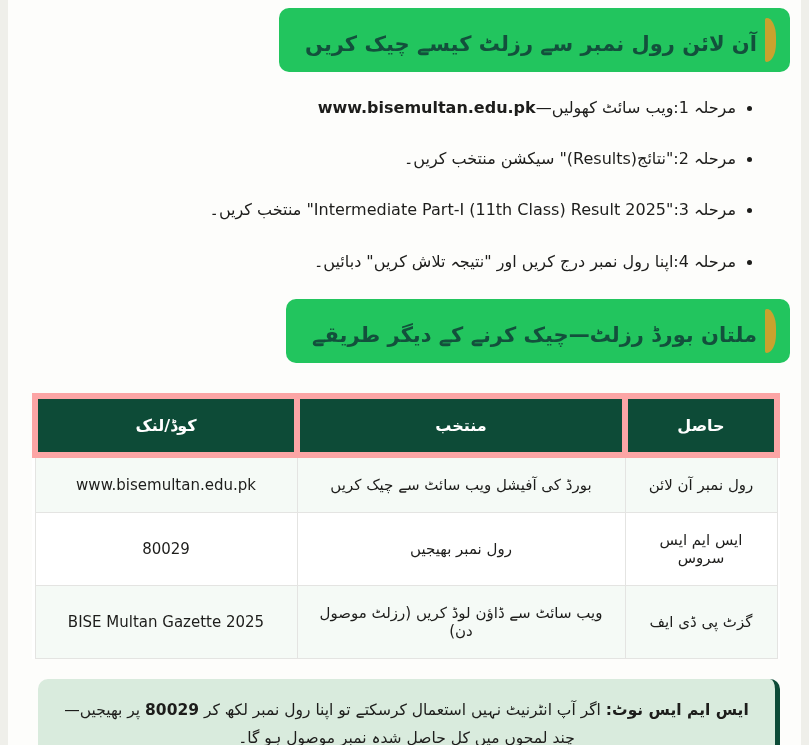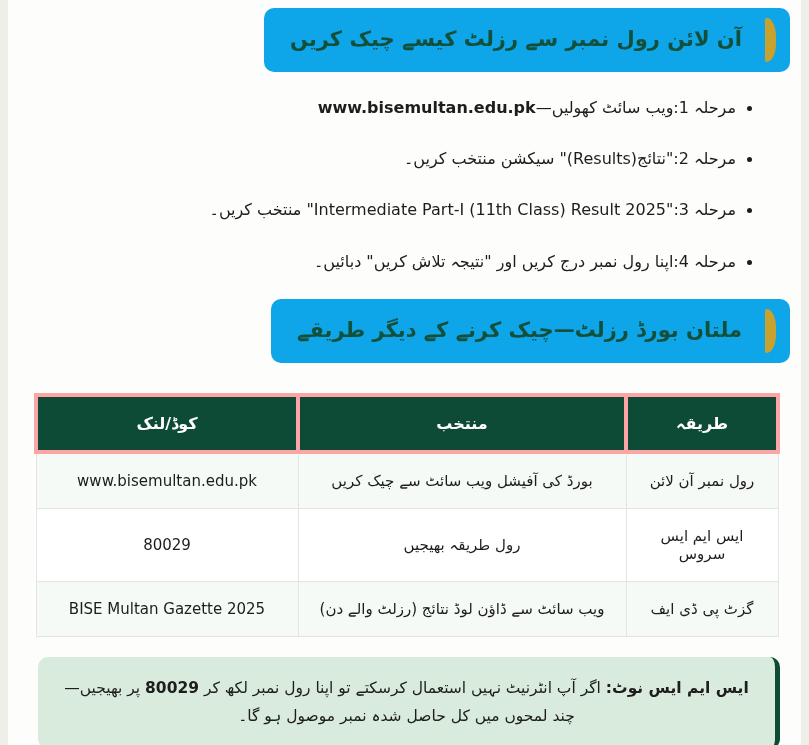--- a/index.html
+++ b/index.html
@@ -18,25 +18,25 @@
   }
   .content {
     margin: 0 8px;
     width: 793px;
     height: 745px;
     background: #fdfdfb;
     padding-top: 8px;
   }
   
   .heading-card {
-    background: #0ea5e9;
+    background: #22c55e;
     border-radius: 10px;
     display: inline-flex;
-    align-items: center;
-    gap: 23px;
+    align-items: flex-end;
+    gap: 8px;
     padding: 10px 14px 10px 26px;
     margin-right: 11px;
     max-width: 740px;
   }
   .accent-bar {
     width: 11px;
     height: 44px;
     background: #c9a22e;
     border-radius: 2px 100% 100% 2px / 2px 50% 50% 2px;
     flex: 0 0 auto;
@@ -75,21 +75,21 @@
     background: #ffffff;
     table-layout: fixed;
   }
   table.methods th {
     background: #0d4b37;
     color: #ffffff;
     font-weight: bold;
     font-size: 16px;
     padding: 17px 10px;
     text-align: center;
-    border: 4px solid #fca5a5;
+    border: 6px solid #fca5a5;
   }
   table.methods td {
     padding: 18px 10px;
     font-size: 15px;
     text-align: center;
     border: 1px solid #e4e4e2;
   }
   table.methods tr.odd td { background: #f5faf6; }
   table.methods tr.even td { background: #ffffff; }
   col.c-method { width: 152px; }
@@ -147,39 +147,39 @@
     </div>
 
     <table class="methods">
       <colgroup>
         <col class="c-method">
           <col class="c-desc">
           <col class="c-code">
       </colgroup>
       <thead>
         <tr>
-          <th>طریقہ</th>
+          <th>حاصل</th>
           <th>منتخب</th>
           <th>کوڈ/لنک</th>
         </tr>
       </thead>
       <tbody>
         <tr class="odd">
           <td>رول نمبر آن لائن</td>
           <td>بورڈ کی آفیشل ویب سائٹ سے چیک کریں</td>
           <td class="ltr">www.bisemultan.edu.pk</td>
         </tr>
         <tr class="even">
           <td>ایس ایم ایس سروس</td>
-          <td>رول طریقہ بھیجیں</td>
+          <td>رول نمبر بھیجیں</td>
           <td class="ltr">80029</td>
         </tr>
         <tr class="odd">
           <td>گزٹ پی ڈی ایف</td>
-          <td>ویب سائٹ سے ڈاؤن لوڈ نتائج (رزلٹ والے دن)</td>
+          <td>ویب سائٹ سے ڈاؤن لوڈ کریں (رزلٹ موصول دن)</td>
           <td class="ltr">BISE Multan Gazette 2025</td>
         </tr>
       </tbody>
     </table>
 
     <div class="note-box">
       <span class="bold">ایس ایم ایس نوٹ:</span><span> اگر آپ انٹرنیٹ نہیں استعمال کرسکتے تو اپنا رول نمبر لکھ کر </span><span class="bold ltr">80029</span><span> پر بھیجیں—چند لمحوں میں کل حاصل شدہ نمبر موصول ہو گا۔</span>
     </div>
 
   </div>

